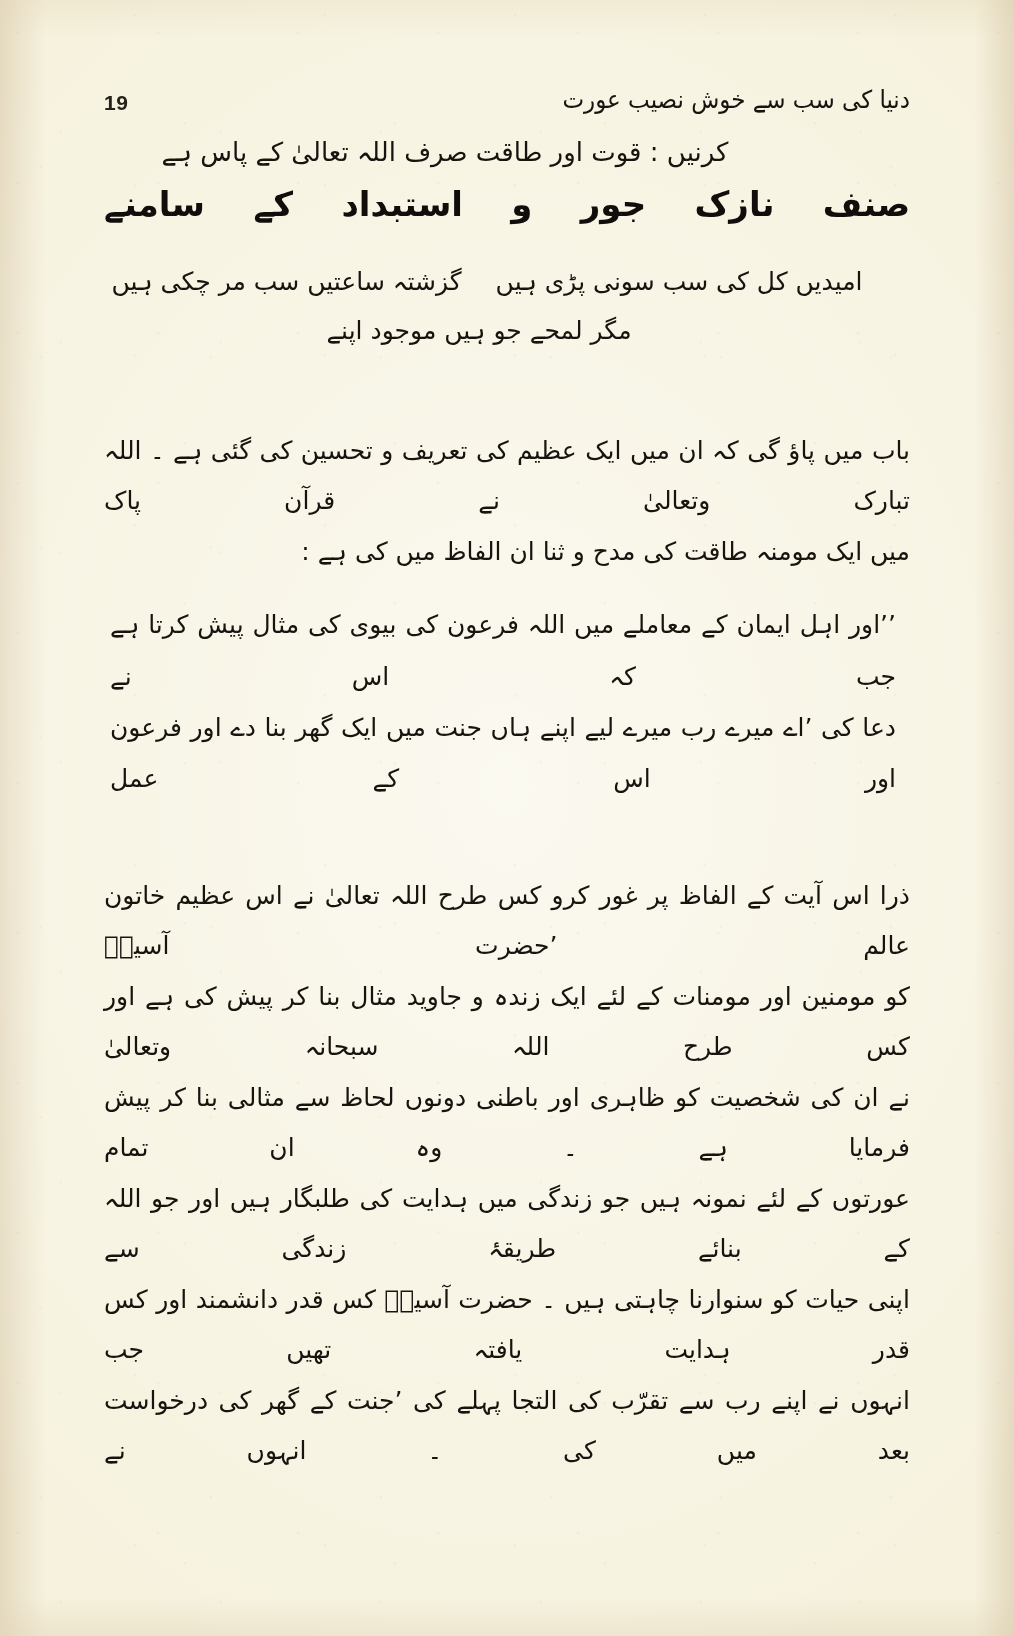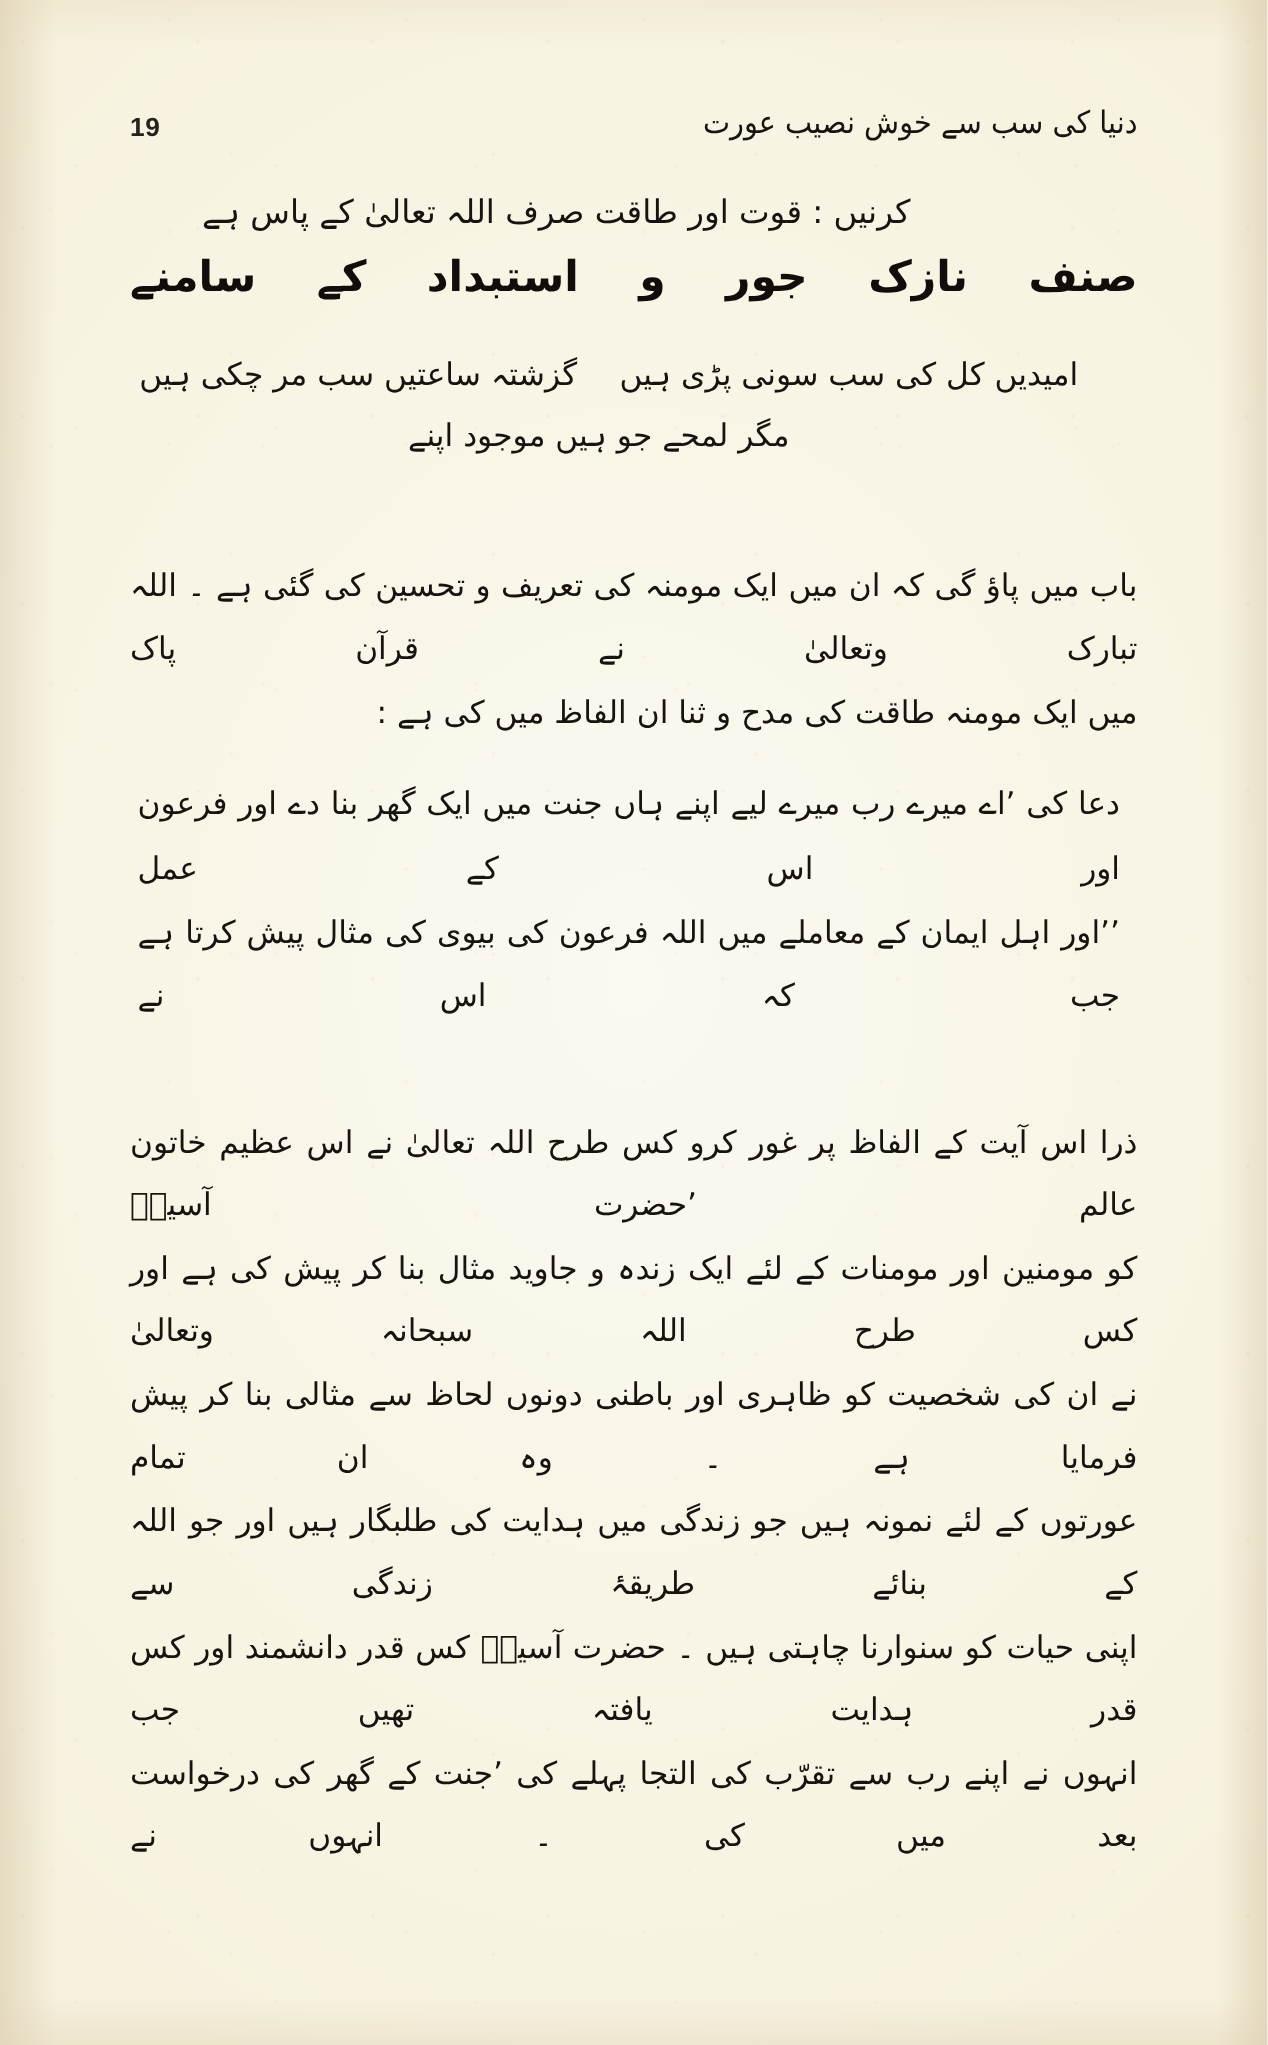--- a/index.html
+++ b/index.html
@@ -89,21 +89,21 @@
     direction: rtl;
     unicode-bidi: isolate;
   }
 
   .lead-line {
     font-size: 26px;
     line-height: 1.55;
     text-align: center;
     text-align-last: center;
     color: #17130f;
-    margin-top: 24px;
+    margin-top: 6px;
     padding-left: 26px;
     padding-right: 150px;
   }
 
   .section-heading {
     font-size: 34px;
     font-weight: 700;
     text-align: center;
     color: #100d0a;
     margin-top: 8px;
@@ -207,26 +207,26 @@
       <div class="couplet-line l1">
         <span class="misra urdu">امیدیں کل کی سب سونی پڑی ہیں</span>
         <span class="misra urdu">گزشتہ ساعتیں سب مر چکی ہیں</span>
       </div>
       <div class="couplet-line l2">
         <span class="misra urdu">مگر لمحے جو ہیں موجود اپنے</span>
       </div>
     </div>
 
     <div class="para urdu first tail-right">
-      <span class="indent"></span><span class="qline justified">باب میں پاؤ گی کہ ان میں ایک مومنہ کی تعریف و تحسین کی گئی ہے ۔ اللہ تبارک وتعالیٰ نے قرآن پاک</span><span class="qline">میں ایک مومنہ طاقت کی مدح و ثنا ان الفاظ میں کی ہے :</span>
+      <span class="indent"></span><span class="qline justified">باب میں پاؤ گی کہ ان میں ایک عظیم کی تعریف و تحسین کی گئی ہے ۔ اللہ تبارک وتعالیٰ نے قرآن پاک</span><span class="qline">میں ایک مومنہ طاقت کی مدح و ثنا ان الفاظ میں کی ہے :</span>
     </div>
 
     <div class="quote-block urdu">
+      <span class="qline justified">’’اور اہل ایمان کے معاملے میں اللہ فرعون کی بیوی کی مثال پیش کرتا ہے جب کہ اس نے</span>
       <span class="qline justified">دعا کی ’اے میرے رب میرے لیے اپنے ہاں جنت میں ایک گھر بنا دے اور فرعون اور اس کے عمل</span>
-      <span class="qline justified">’’اور اہل ایمان کے معاملے میں اللہ فرعون کی بیوی کی مثال پیش کرتا ہے جب کہ اس نے</span>
     </div>
 
     <div class="para urdu">
       <span class="indent"></span><span class="qline justified">ذرا اس آیت کے الفاظ پر غور کرو کس طرح اللہ تعالیٰ نے اس عظیم خاتون عالم ’حضرت آسیہؓ</span><span class="qline justified">کو مومنین اور مومنات کے لئے ایک زندہ و جاوید مثال بنا کر پیش کی ہے اور کس طرح اللہ سبحانہ وتعالیٰ</span><span class="qline justified">نے ان کی شخصیت کو ظاہری اور باطنی دونوں لحاظ سے  مثالی بنا کر پیش فرمایا ہے ۔ وہ  ان تمام</span><span class="qline justified">عورتوں کے لئے نمونہ ہیں جو زندگی میں ہدایت کی طلبگار ہیں اور جو اللہ کے بنائے طریقۂ زندگی سے</span><span class="qline justified">اپنی حیات کو سنوارنا چاہتی ہیں ۔ حضرت آسیہؓ  کس قدر دانشمند اور کس قدر ہدایت یافتہ تھیں جب</span><span class="qline justified">انہوں نے اپنے رب سے  تقرّب کی التجا پہلے کی ’جنت کے گھر کی درخواست بعد میں کی ۔ انہوں نے</span>
     </div>
 
   </div>
 </div>
 
 </body></html>

